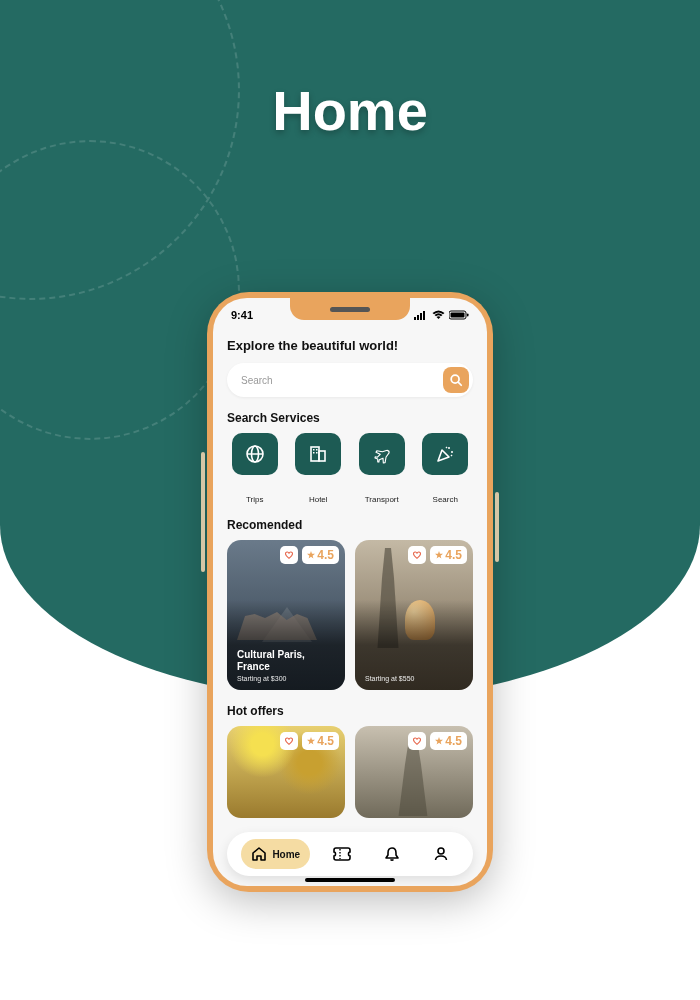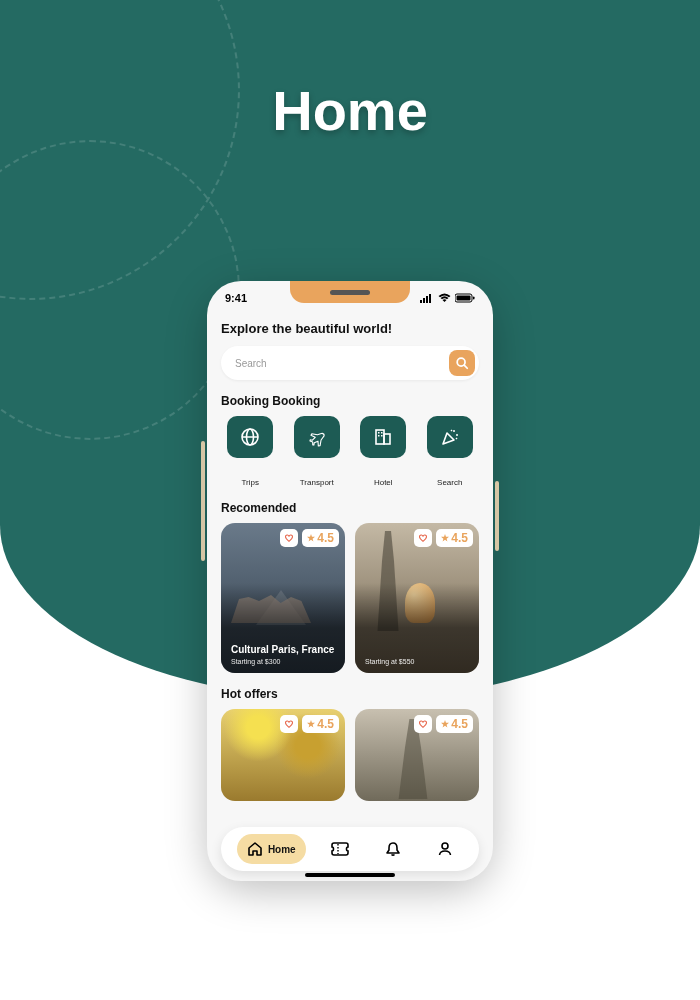--- a/index.html
+++ b/index.html
@@ -38,28 +38,28 @@
     color: #fff;
     font-size: 56px;
     font-weight: 800;
     z-index: 2;
     text-shadow: 0 3px 6px rgba(0,0,0,0.25);
   }
 
   .phone {
     position: absolute;
     left: 207px;
-    top: 281px;
+    top: 292px;
     width: 286px;
     height: 600px;
     background: #e9a45d;
     border-radius: 42px;
     z-index: 3;
     box-shadow: 0 10px 40px rgba(0,0,0,0.25);
-    padding: 0;
+    padding: 6px;
   }
   .phone::before {
     content: "";
     position: absolute;
     left: -6px; top: 160px;
     width: 4px; height: 120px;
     background: #d6c6a5;
     border-radius: 3px;
   }
   .phone::after {
@@ -391,57 +391,57 @@
       <div class="search-row">
         <input class="search-input" placeholder="Search" style="">
         <div class="search-btn">
           <svg width="14" height="14" viewBox="0 0 16 16">
             <circle cx="7" cy="7" r="4.5" fill="none" stroke="#fff" stroke-width="2"></circle>
             <line x1="10.5" y1="10.5" x2="14" y2="14" stroke="#fff" stroke-width="2" stroke-linecap="round"></line>
           </svg>
         </div>
       </div>
 
-      <div class="section-title">Booking Booking</div>
+      <div class="section-title">Search Services</div>
 
       <div class="services">
         <div class="service">
           <div class="service-box">
             <svg width="24" height="24" viewBox="0 0 24 24">
               <circle cx="12" cy="12" r="8" fill="none" stroke="#fff" stroke-width="1.6"></circle>
               <ellipse cx="12" cy="12" rx="3.5" ry="8" fill="none" stroke="#fff" stroke-width="1.6"></ellipse>
               <line x1="4" y1="12" x2="20" y2="12" stroke="#fff" stroke-width="1.6"></line>
             </svg>
           </div>
           <span class="service-label">Trips</span>
-        </div>
-        <div class="service">
-          <div class="service-box">
-            <svg width="24" height="24" viewBox="0 0 24 24">
-              <path d="M20 12 L14 10 L9 5 L7 6 L10 11 L5 12 L3 10 L2 11 L4 14 L2 17 L3 18 L5 16 L10 17 L7 22 L9 23 L14 18 L20 16 Q22 14 20 12 Z" fill="none" stroke="#fff" stroke-width="1.4" stroke-linejoin="round" transform="rotate(-35 12 12) scale(0.8) translate(3 3)"></path>
-            </svg>
-          </div>
-          <span class="service-label">Transport</span>
         </div>
         <div class="service">
           <div class="service-box">
             <svg width="24" height="24" viewBox="0 0 24 24">
               <rect x="5" y="5" width="8" height="14" fill="none" stroke="#fff" stroke-width="1.6"></rect>
               <rect x="13" y="9" width="6" height="10" fill="none" stroke="#fff" stroke-width="1.6"></rect>
               <rect x="7" y="7" width="1.5" height="1.5" fill="#fff"></rect>
               <rect x="10" y="7" width="1.5" height="1.5" fill="#fff"></rect>
               <rect x="7" y="10" width="1.5" height="1.5" fill="#fff"></rect>
               <rect x="10" y="10" width="1.5" height="1.5" fill="#fff"></rect>
             </svg>
           </div>
           <span class="service-label">Hotel</span>
         </div>
         <div class="service">
           <div class="service-box">
             <svg width="24" height="24" viewBox="0 0 24 24">
+              <path d="M20 12 L14 10 L9 5 L7 6 L10 11 L5 12 L3 10 L2 11 L4 14 L2 17 L3 18 L5 16 L10 17 L7 22 L9 23 L14 18 L20 16 Q22 14 20 12 Z" fill="none" stroke="#fff" stroke-width="1.4" stroke-linejoin="round" transform="rotate(-35 12 12) scale(0.8) translate(3 3)"></path>
+            </svg>
+          </div>
+          <span class="service-label">Transport</span>
+        </div>
+        <div class="service">
+          <div class="service-box">
+            <svg width="24" height="24" viewBox="0 0 24 24">
               <path d="M5 19 L9 8 L16 15 Z" fill="none" stroke="#fff" stroke-width="1.6" stroke-linejoin="round"></path>
               <circle cx="16" cy="6" r="1" fill="#fff"></circle>
               <circle cx="19" cy="10" r="1" fill="#fff"></circle>
               <line x1="13" y1="5" x2="14" y2="6" stroke="#fff" stroke-width="1.4"></line>
               <line x1="18" y1="13" x2="19" y2="14" stroke="#fff" stroke-width="1.4"></line>
             </svg>
           </div>
           <span class="service-label">Search</span>
         </div>
       </div>

